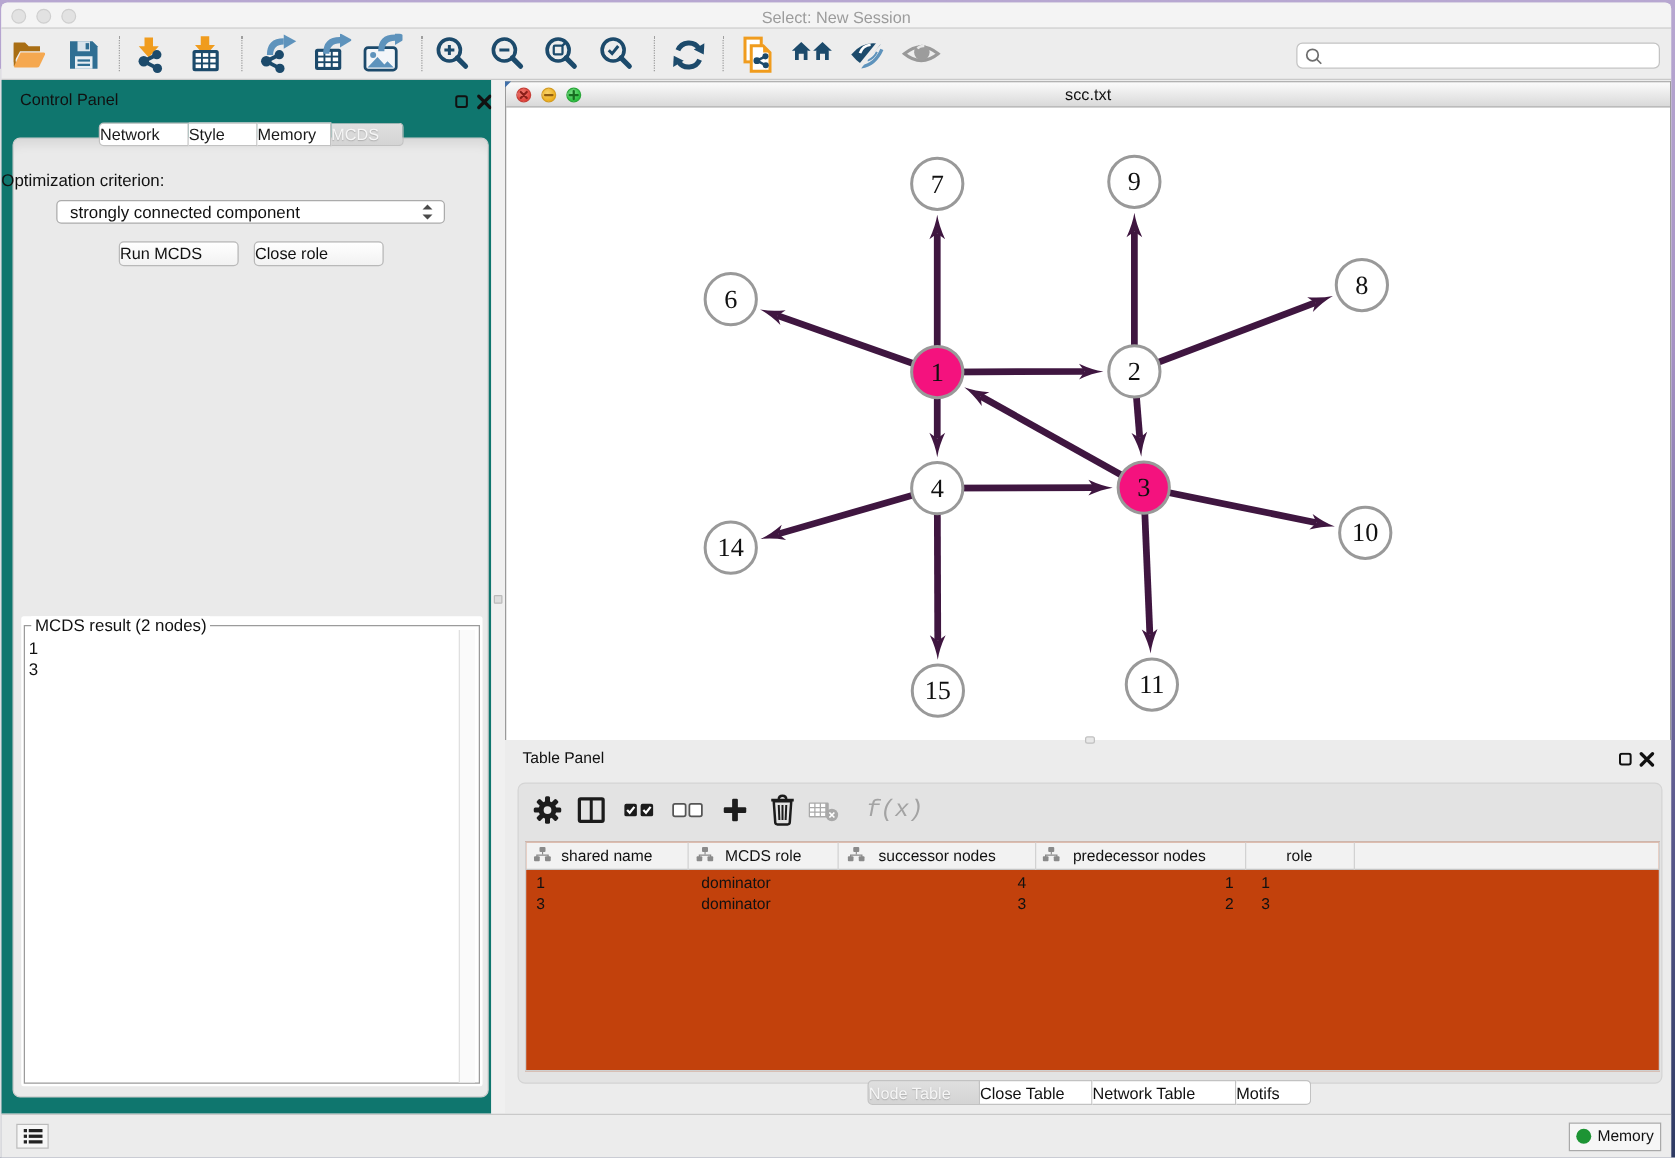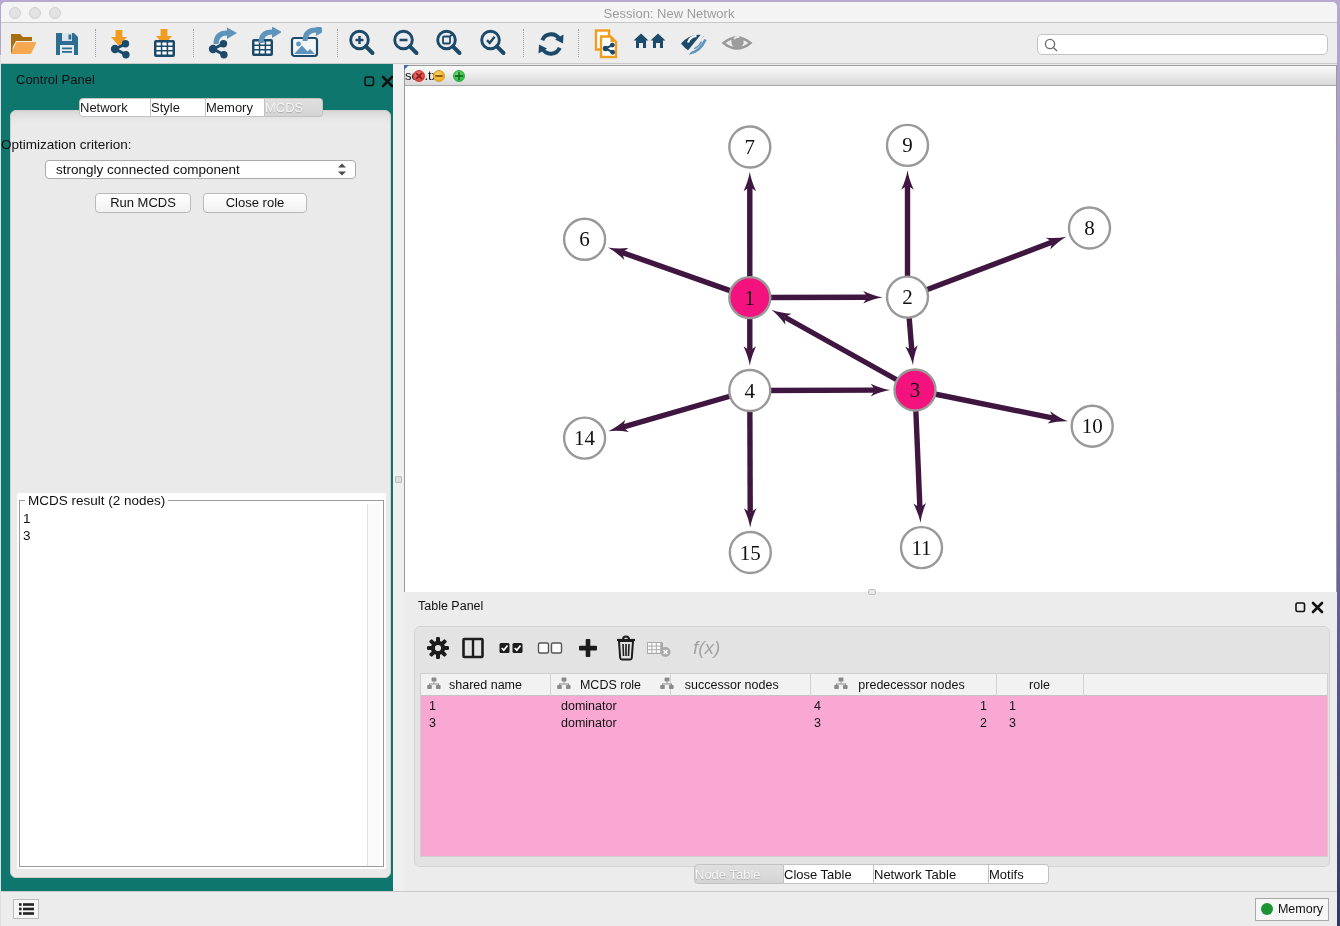--- a/index.html
+++ b/index.html
@@ -14,61 +14,61 @@
 #searchbox{position:absolute;left:1036px;top:11px;width:291px;height:21px;background:#fff;border:1px solid #c3c3c3;border-radius:5px}
 
 #cp{position:absolute;left:0;top:62px;width:392px;bottom:35px;background:#0f766e}
 #cptitle{position:absolute;left:15px;top:8px;font-size:13px;color:#111}
 #cpbox{position:absolute;left:9px;top:46px;right:2px;height:768px;background:#eaeaea;border:1px solid #cecece;border-radius:6px;box-shadow:inset 0 12px 9px -8px rgba(0,0,0,.09)}
 .tabs{position:absolute;display:flex;font-size:13px;color:#1a1a1a}
 .tab{background:#fff;border:1px solid #c2c2c2;border-left:none;padding:0;height:19px;line-height:18px;text-align:left}
 .tab.first{border-left:1px solid #c2c2c2;border-radius:4px 0 0 4px}
 .tab.last{border-radius:0 4px 4px 0}
 .tab.sel{background:linear-gradient(#dfdfdf,#d4d4d4);color:#f6f6f6;text-shadow:0 1px 1px #aaa}
-.btn{position:absolute;background:linear-gradient(#ffffff,#f2f2f2);border:1px solid #b9b9b9;border-radius:4px;font-size:13px;color:#111;text-align:center}
+.btn{position:absolute;background:linear-gradient(#ffffff,#f2f2f2);border:1px solid #b9b9b9;border-radius:4px;font-size:13px;color:#111;text-align:left}
 #optlabel{position:absolute;left:0;width:392px;top:73px;font-size:13.5px;color:#111}
 #dropdown{position:absolute;left:44px;top:96px;width:311px;height:19px;background:#fff;border:1px solid #ababab;border-radius:4px;font-size:13.5px;line-height:17px;color:#111;padding-left:10px}
 #mcdsres{position:absolute;left:16px;top:429px;width:369px;height:376px;background:#fff;border-radius:2px}
 #mcdsborder{position:absolute;left:2px;top:7px;right:2px;bottom:2px;border:1px solid #9b9b9b}
 #mcdstitle{position:absolute;left:8px;top:0;background:#fff;padding:0 3px;font-size:13.5px;color:#111}
 #mcdstext{position:absolute;left:6px;top:17px;font-size:13.5px;color:#111;line-height:17px}
 #mcdsscroll{position:absolute;top:11px;right:6px;bottom:3px;width:13px;background:#fafafa;border-left:1px solid #e0e0e0}
 
 #vsplit{position:absolute;left:392px;top:62px;width:12px;bottom:35px;background:#f0f0f0}
 #vhandle{position:absolute;left:2px;top:412px;width:7px;height:7px;background:#ddd;border:1px solid #bbb;border-radius:1px}
 #hsplit{position:absolute;left:403px;top:590px;right:3px;height:5px;background:#ececec}
 #hhandle{position:absolute;left:464px;top:-3px;width:8px;height:6px;background:#e8e8e8;border:1px solid #c0c0c0;border-radius:2px}
 
 #netframe{position:absolute;left:403px;top:63px;width:933px;height:527px;border:1px solid #9a9a9a;border-bottom:none;background:#fff}
-#nettitle{position:absolute;left:0;top:0;right:0;height:20px;background:linear-gradient(#fbfbfb,#d9d9d9);border-bottom:1px solid #a8a8a8;font-size:13px;color:#111;line-height:19px}
+#nettitle{position:absolute;left:0;top:0;right:0;height:20px;background:linear-gradient(#fbfbfb,#d9d9d9);border-bottom:1px solid #a8a8a8;text-align:center;font-size:13px;color:#111;line-height:19px}
 .traffic{position:absolute;top:4px;width:12px;height:12px;border-radius:50%}
 #graph{position:absolute;left:0;top:21px;width:931px;height:505px}
 
 #tp{position:absolute;left:403px;top:595px;right:3px;bottom:35px;background:#ececec}
 #tptitle{position:absolute;left:14px;top:2px;font-size:12.5px;color:#111}
 #tpbox{position:absolute;left:10px;top:29px;width:916px;height:241px;background:#e3e3e3;border:1px solid #d4d4d4;border-radius:6px}
 #tbar{position:absolute;left:0;top:0;height:46px;width:100%}
-#ttable{position:absolute;left:5px;top:46px;width:908px;height:184px;background:#f9a8d4;border:1px solid #cfcfcf}
+#ttable{position:absolute;left:5px;top:46px;width:908px;height:184px;background:#c2410c;border:1px solid #cfcfcf}
 #thead{position:absolute;left:0;top:0;width:100%;height:22px;background:#f2f2f2;border-bottom:1px solid #c4c4c4;font-size:12.5px;color:#111}
 .th{position:absolute;top:0;height:22px;border-right:1px solid #d2d2d2;text-align:center;line-height:22px}
 .td{position:absolute;font-size:12.5px;color:#111;height:16px;line-height:16px}
 .btabs{position:absolute;display:flex;font-size:13px;color:#111}
 
 #status{position:absolute;left:0;right:0;bottom:0;height:35px;background:#ececec;border-top:1px solid #c9c9c9}
 #memb{position:absolute;right:8px;top:6px;width:74px;height:23px;background:#f6f6f6;border:1px solid #a9a9a9;font-size:12.5px;color:#111;line-height:21px;text-align:center}
 #listb{position:absolute;left:12px;top:7px;width:26px;height:20px;background:#f6f6f6;border:1px solid #bbb}
 </style></head>
 <body>
 <div id="leftfix" style="position:absolute;left:0;top:55px;bottom:0;width:1px;background:#dfdfe2;z-index:5"></div>
 <div id="win">
   <div id="titlebar">
     <div class="tl" style="left:8px"></div>
       <div class="tl" style="left:28px"></div>
       <div class="tl" style="left:48px"></div>
-    <div id="wtitle">Session: New Network</div>
+    <div id="wtitle">Select: New Session</div>
   </div>
   <div id="toolbar">
     <div class="tsep" style="left:94px"></div>
       <div class="tsep" style="left:192px"></div>
       <div class="tsep" style="left:336px"></div>
       <div class="tsep" style="left:522px"></div>
       <div class="tsep" style="left:577px"></div>
       <svg class="ticon" style="left:5px" width="34" height="34" viewBox="0 0 34 34">
         <path d="M5 7 L14 7 L17 10 L26 10 L26 14 L10 14 L5 23 Z" fill="#A96E14"></path>
         <path d="M5 7 L5 26 L7 26 Z" fill="#A96E14"></path>
@@ -370,21 +370,21 @@
             <rect x="11.8" y="12.0" width="3.4" height="2.6" fill="#fff"></rect>
             <rect x="3.0" y="15.6" width="3.4" height="2.6" fill="#fff"></rect>
             <rect x="7.4" y="15.6" width="3.4" height="2.6" fill="#fff"></rect>
             <rect x="11.8" y="15.6" width="3.4" height="2.6" fill="#fff"></rect>
             <rect x="3.0" y="19.2" width="3.4" height="2.6" fill="#fff"></rect>
             <rect x="7.4" y="19.2" width="3.4" height="2.6" fill="#fff"></rect>
             <rect x="11.8" y="19.2" width="3.4" height="2.6" fill="#fff"></rect>
             <circle cx="20.5" cy="21" r="5" fill="#a9a9a9"></circle>
             <path d="M18.5 19 L22.5 23 M22.5 19 L18.5 23" stroke="#fff" stroke-width="1.4"></path>
           </svg>
-          <div style="position:absolute;left:278px;top:10px;font-family:Liberation Sans, sans-serif;font-style:italic;font-size:19px;color:#a3a3a3">f(x)</div>
+          <div style="position:absolute;left:278px;top:10px;font-family:Liberation Mono, monospace;font-style:italic;font-size:19px;color:#a3a3a3">f(x)</div>
         </div>
       <div id="ttable">
         <div id="thead">
             <div class="th" style="left:0px;width:130px"><svg width="14" height="13" viewBox="0 0 14 13" style="position:absolute;left:6px;top:3px">
                 <g fill="#8a8a8a">
                   <rect x="4.6" y="0.5" width="4.8" height="4" rx="0.8"></rect>
                   <rect x="0.2" y="8" width="4.6" height="4" rx="0.8"></rect>
                   <rect x="9" y="8" width="4.6" height="4" rx="0.8"></rect>
                   <path d="M6.6 4.5 h0.9 v2 h-0.9 z"></path>
                   <path d="M2 6.5 h10 v1 h-10 z M2 6.5 h1 v2 h-1 z M11 6.5 h1 v2 h-1 z"></path>
@@ -392,21 +392,21 @@
               </svg>shared name</div>
             <div class="th" style="left:130px;width:120px"><svg width="14" height="13" viewBox="0 0 14 13" style="position:absolute;left:6px;top:3px">
                 <g fill="#8a8a8a">
                   <rect x="4.6" y="0.5" width="4.8" height="4" rx="0.8"></rect>
                   <rect x="0.2" y="8" width="4.6" height="4" rx="0.8"></rect>
                   <rect x="9" y="8" width="4.6" height="4" rx="0.8"></rect>
                   <path d="M6.6 4.5 h0.9 v2 h-0.9 z"></path>
                   <path d="M2 6.5 h10 v1 h-10 z M2 6.5 h1 v2 h-1 z M11 6.5 h1 v2 h-1 z"></path>
                 </g>
               </svg>MCDS role</div>
-            <div class="th" style="left:233px;width:156.5px"><svg width="14" height="13" viewBox="0 0 14 13" style="position:absolute;left:6px;top:3px">
+            <div class="th" style="left:251px;width:156.5px"><svg width="14" height="13" viewBox="0 0 14 13" style="position:absolute;left:6px;top:3px">
                 <g fill="#8a8a8a">
                   <rect x="4.6" y="0.5" width="4.8" height="4" rx="0.8"></rect>
                   <rect x="0.2" y="8" width="4.6" height="4" rx="0.8"></rect>
                   <rect x="9" y="8" width="4.6" height="4" rx="0.8"></rect>
                   <path d="M6.6 4.5 h0.9 v2 h-0.9 z"></path>
                   <path d="M2 6.5 h10 v1 h-10 z M2 6.5 h1 v2 h-1 z M11 6.5 h1 v2 h-1 z"></path>
                 </g>
               </svg>successor nodes</div>
             <div class="th" style="left:406.5px;width:169px"><svg width="14" height="13" viewBox="0 0 14 13" style="position:absolute;left:6px;top:3px">
                 <g fill="#8a8a8a">

